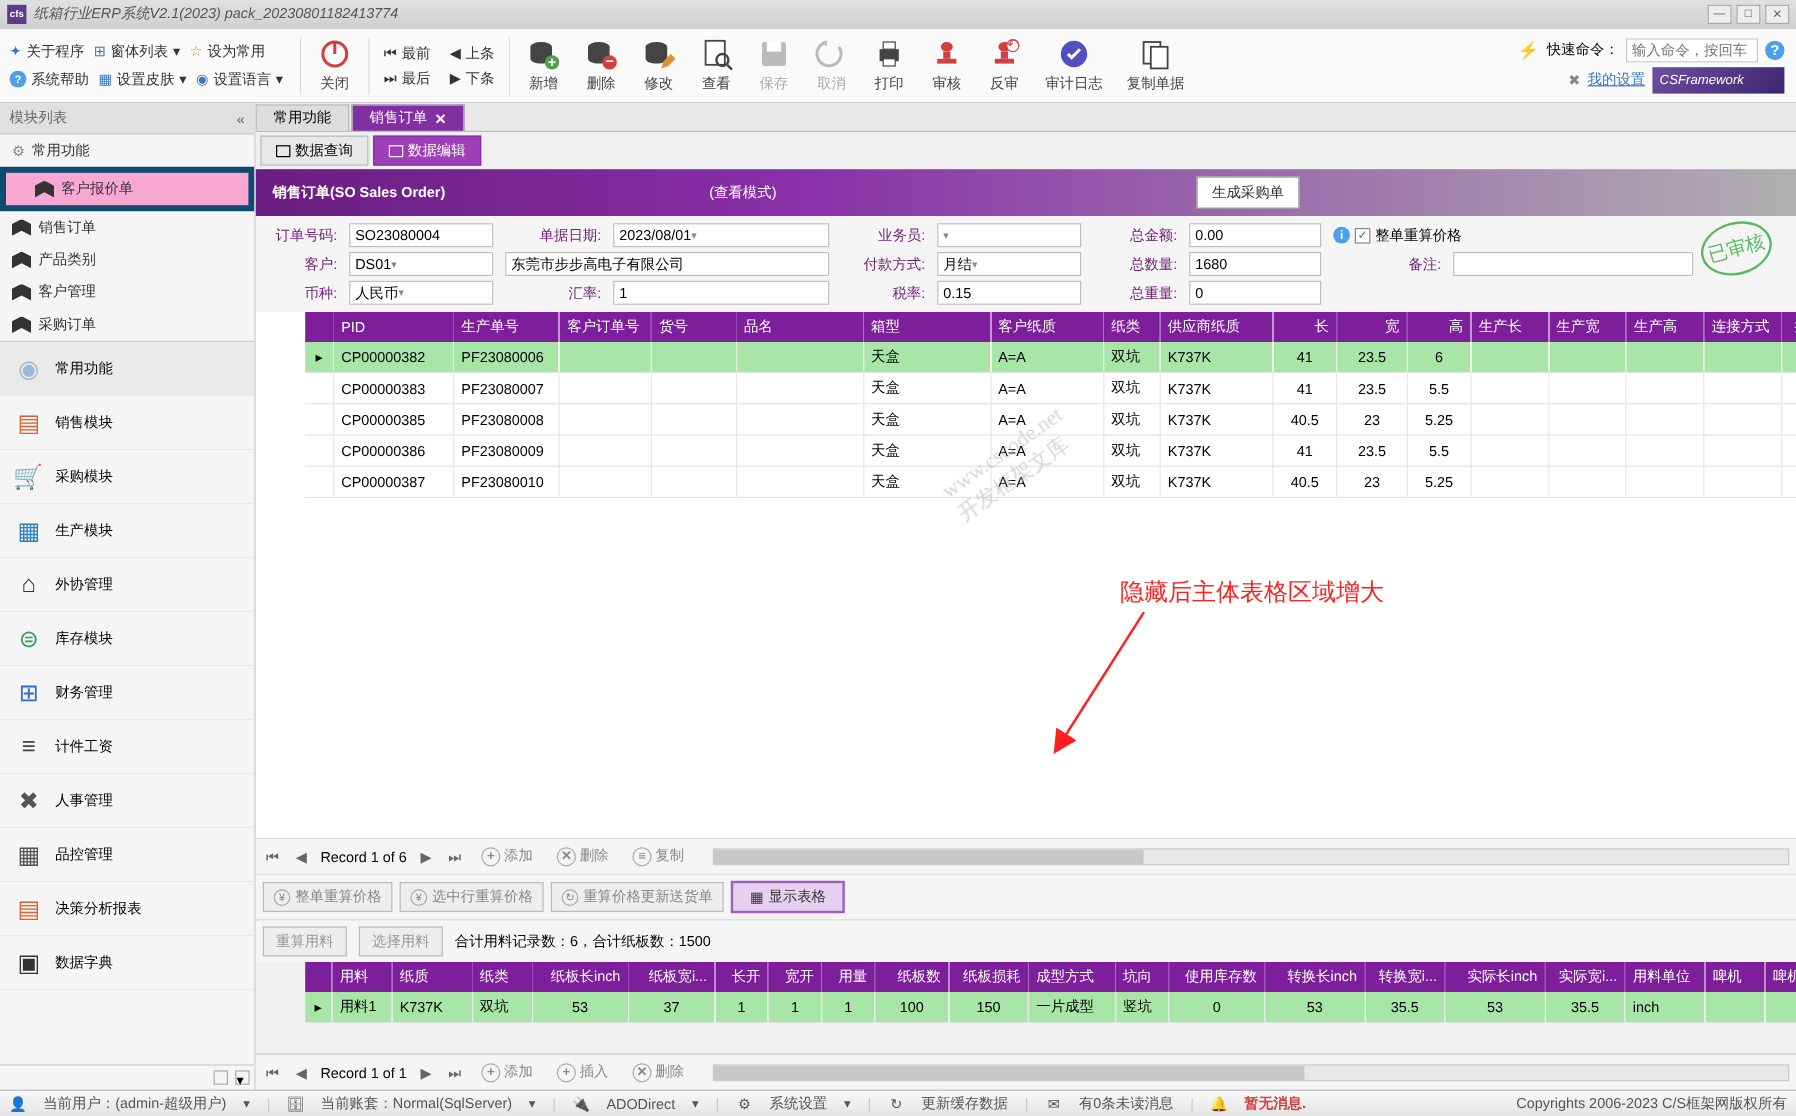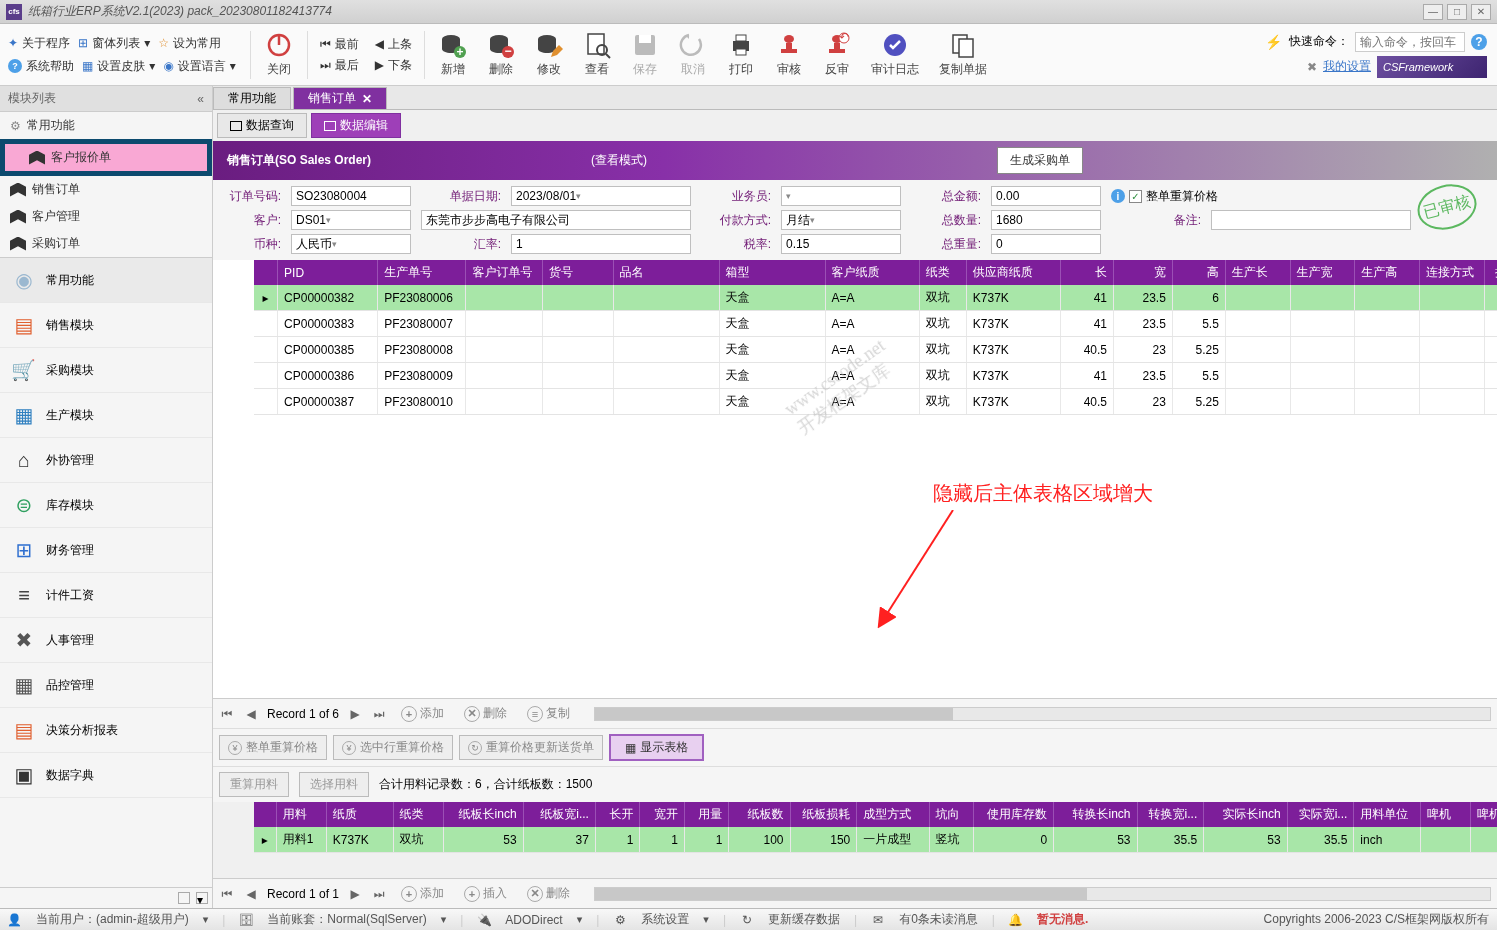--- a/index.html
+++ b/index.html
@@ -66,21 +66,21 @@
 .formarea .chk { display: flex; align-items: center; gap: 4px; }
 .formarea .chkbox { width: 13px; height: 13px; border: 1px solid #888; background: #fff; display: inline-flex; align-items: center; justify-content: center; color: #309040; font-size: 10px; }
 .formarea .info-i { width: 14px; height: 14px; background: #4da0e8; color: #fff; border-radius: 50%; display: inline-flex; align-items: center; justify-content: center; font-size: 10px; font-weight: bold; }
 .stamp { position: absolute; right: 20px; top: 5px; width: 60px; height: 44px; border: 2px solid #5cb860; border-radius: 50%; transform: rotate(-15deg); display: flex; align-items: center; justify-content: center; color: #5cb860; font-size: 16px; font-family: KaiTi, serif; }
 
 .grid { flex: 1; overflow: auto; background: #fff; position: relative; }
 table.datagrid { border-collapse: collapse; width: 100%; table-layout: fixed; margin-left: 41px; }
 table.datagrid th { background: #7d1e9a; color: #fff; padding: 4px 6px; font-weight: normal; text-align: left; border-right: 1px solid #9b4fb5; position: sticky; top: 0; height: 22px; white-space: nowrap; overflow: hidden; }
 table.datagrid td { padding: 4px 6px; border-bottom: 1px solid #e4e4e4; border-right: 1px solid #e8e8e8; height: 24px; white-space: nowrap; overflow: hidden; }
 table.datagrid tr.sel td { background: #a8e6a8; }
-table.datagrid td.num { text-align: right; }
+table.datagrid td.num { text-align: center; }
 .rowptr { width: 20px !important; text-align: center; }
 table.datagrid th.num { text-align: right; }
 
 .annot { position: absolute; left: 720px; top: 220px; color: #ff2020; font-size: 20px; pointer-events: none; }
 .arrow { position: absolute; left: 660px; top: 250px; pointer-events: none; }
 
 .watermark { position: absolute; left: 570px; top: 105px; transform: rotate(-35deg); color: #bbb; font-size: 18px; pointer-events: none; font-family: serif; opacity: .6; white-space: nowrap; }
 
 .gridfoot { background: #f5f5f5; padding: 4px 6px; display: flex; align-items: center; gap: 8px; border-top: 1px solid #ccc; }
 .navbtn { width: 16px; height: 16px; display: flex; align-items: center; justify-content: center; cursor: pointer; color: #666; }
@@ -302,20 +302,24 @@
           <span style="color:#888">⚙</span>
           <span>常用功能</span>
         </div>
         <div class="sidebar-item active">
           <span class="cube"></span>
           <span>客户报价单</span>
         </div>
         <div class="sidebar-item">
           <span class="cube"></span>
           <span>销售订单</span>
+        </div>
+        <div class="sidebar-item">
+          <span class="cube"></span>
+          <span>产品类别</span>
         </div>
         <div class="sidebar-item">
           <span class="cube"></span>
           <span>客户管理</span>
         </div>
         <div class="sidebar-item">
           <span class="cube"></span>
           <span>采购订单</span>
         </div>
       </div>

